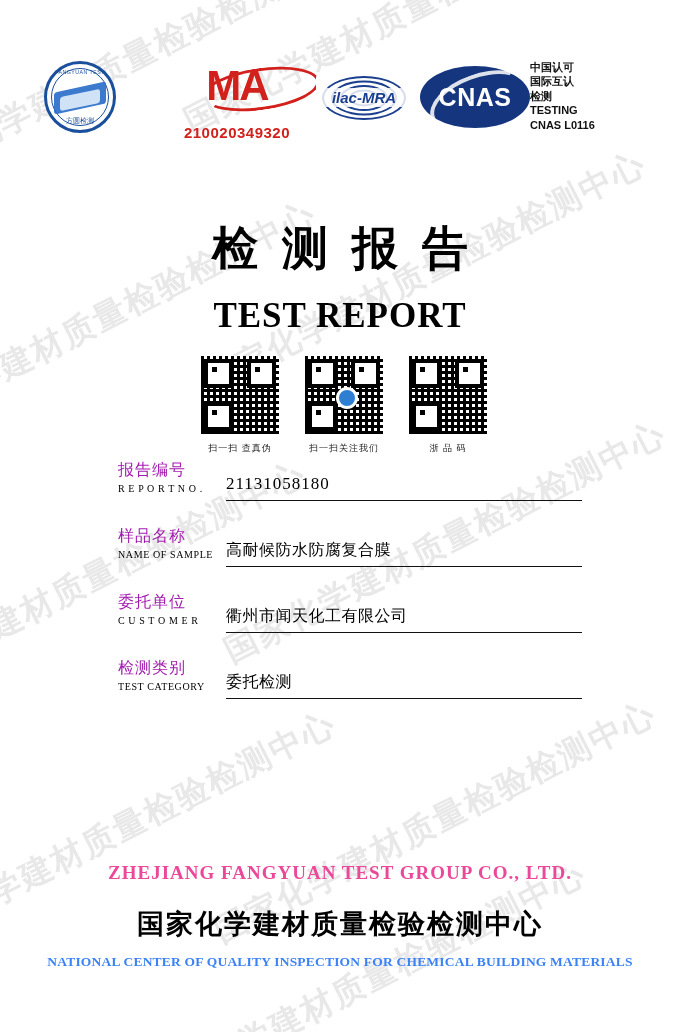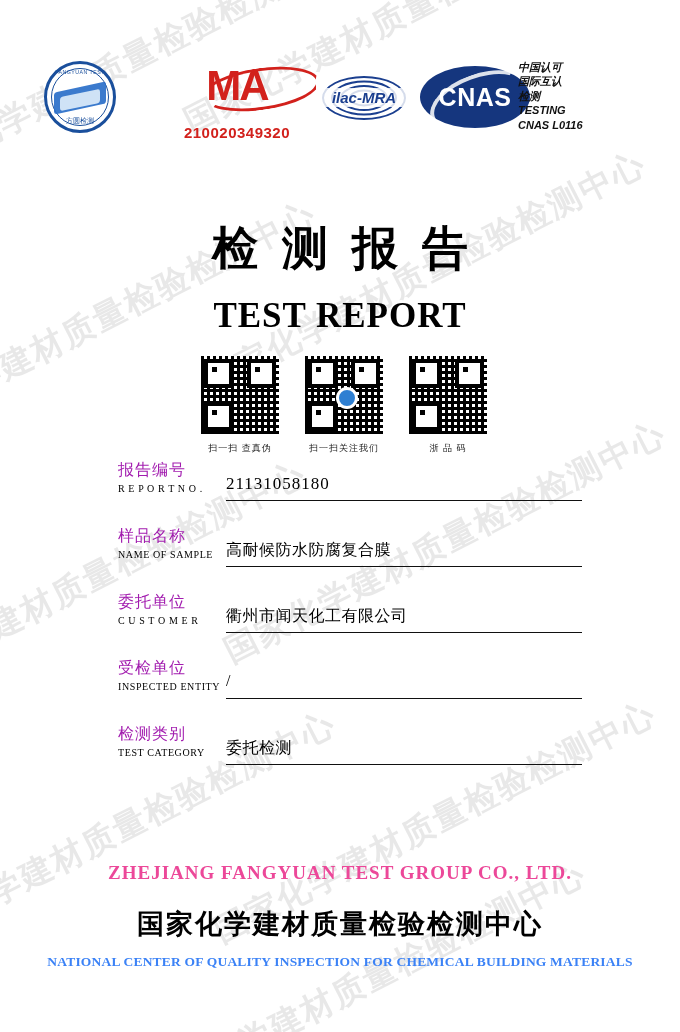--- a/index.html
+++ b/index.html
@@ -229,29 +229,28 @@
     width: 100%;
     text-align: center;
     color: #fff;
     font-family: "Liberation Sans", sans-serif;
     font-weight: 700;
     font-size: 25px;
     letter-spacing: .5px;
   }
   .cnas-side {
     position: absolute;
-    left: 518px;
+    left: 530px;
     top: 32px;
     width: 130px;
     font-family: "Liberation Sans", sans-serif;
     font-size: 11px;
     line-height: 14.4px;
     color: #111;
     font-weight: 700;
-    font-style: italic;
   }
   .cnas-side .cn { font-family: "Liberation Sans", sans-serif; font-weight: 700; }
 
   
   .title-cn {
     position: absolute;
     top: 218px;
     left: 0;
     width: 680px;
     text-align: center;
@@ -538,28 +537,20 @@
 
     <div class="field-row">
       <div class="f-label">
         <div class="cn">委托单位</div>
         <div class="en">C U S T O M E R</div>
       </div>
       <div class="f-value">衢州市闻天化工有限公司</div>
       <div class="f-line"></div>
     </div>
 
-    <div class="field-row">
-      <div class="f-label">
-        <div class="cn">受检单位</div>
-        <div class="en">INSPECTED ENTITY</div>
-      </div>
-      <div class="f-value">/</div>
-      <div class="f-line"></div>
-    </div>
 
     <div class="field-row">
       <div class="f-label">
         <div class="cn">检测类别</div>
         <div class="en">TEST CATEGORY</div>
       </div>
       <div class="f-value">委托检测</div>
       <div class="f-line"></div>
     </div>
 

